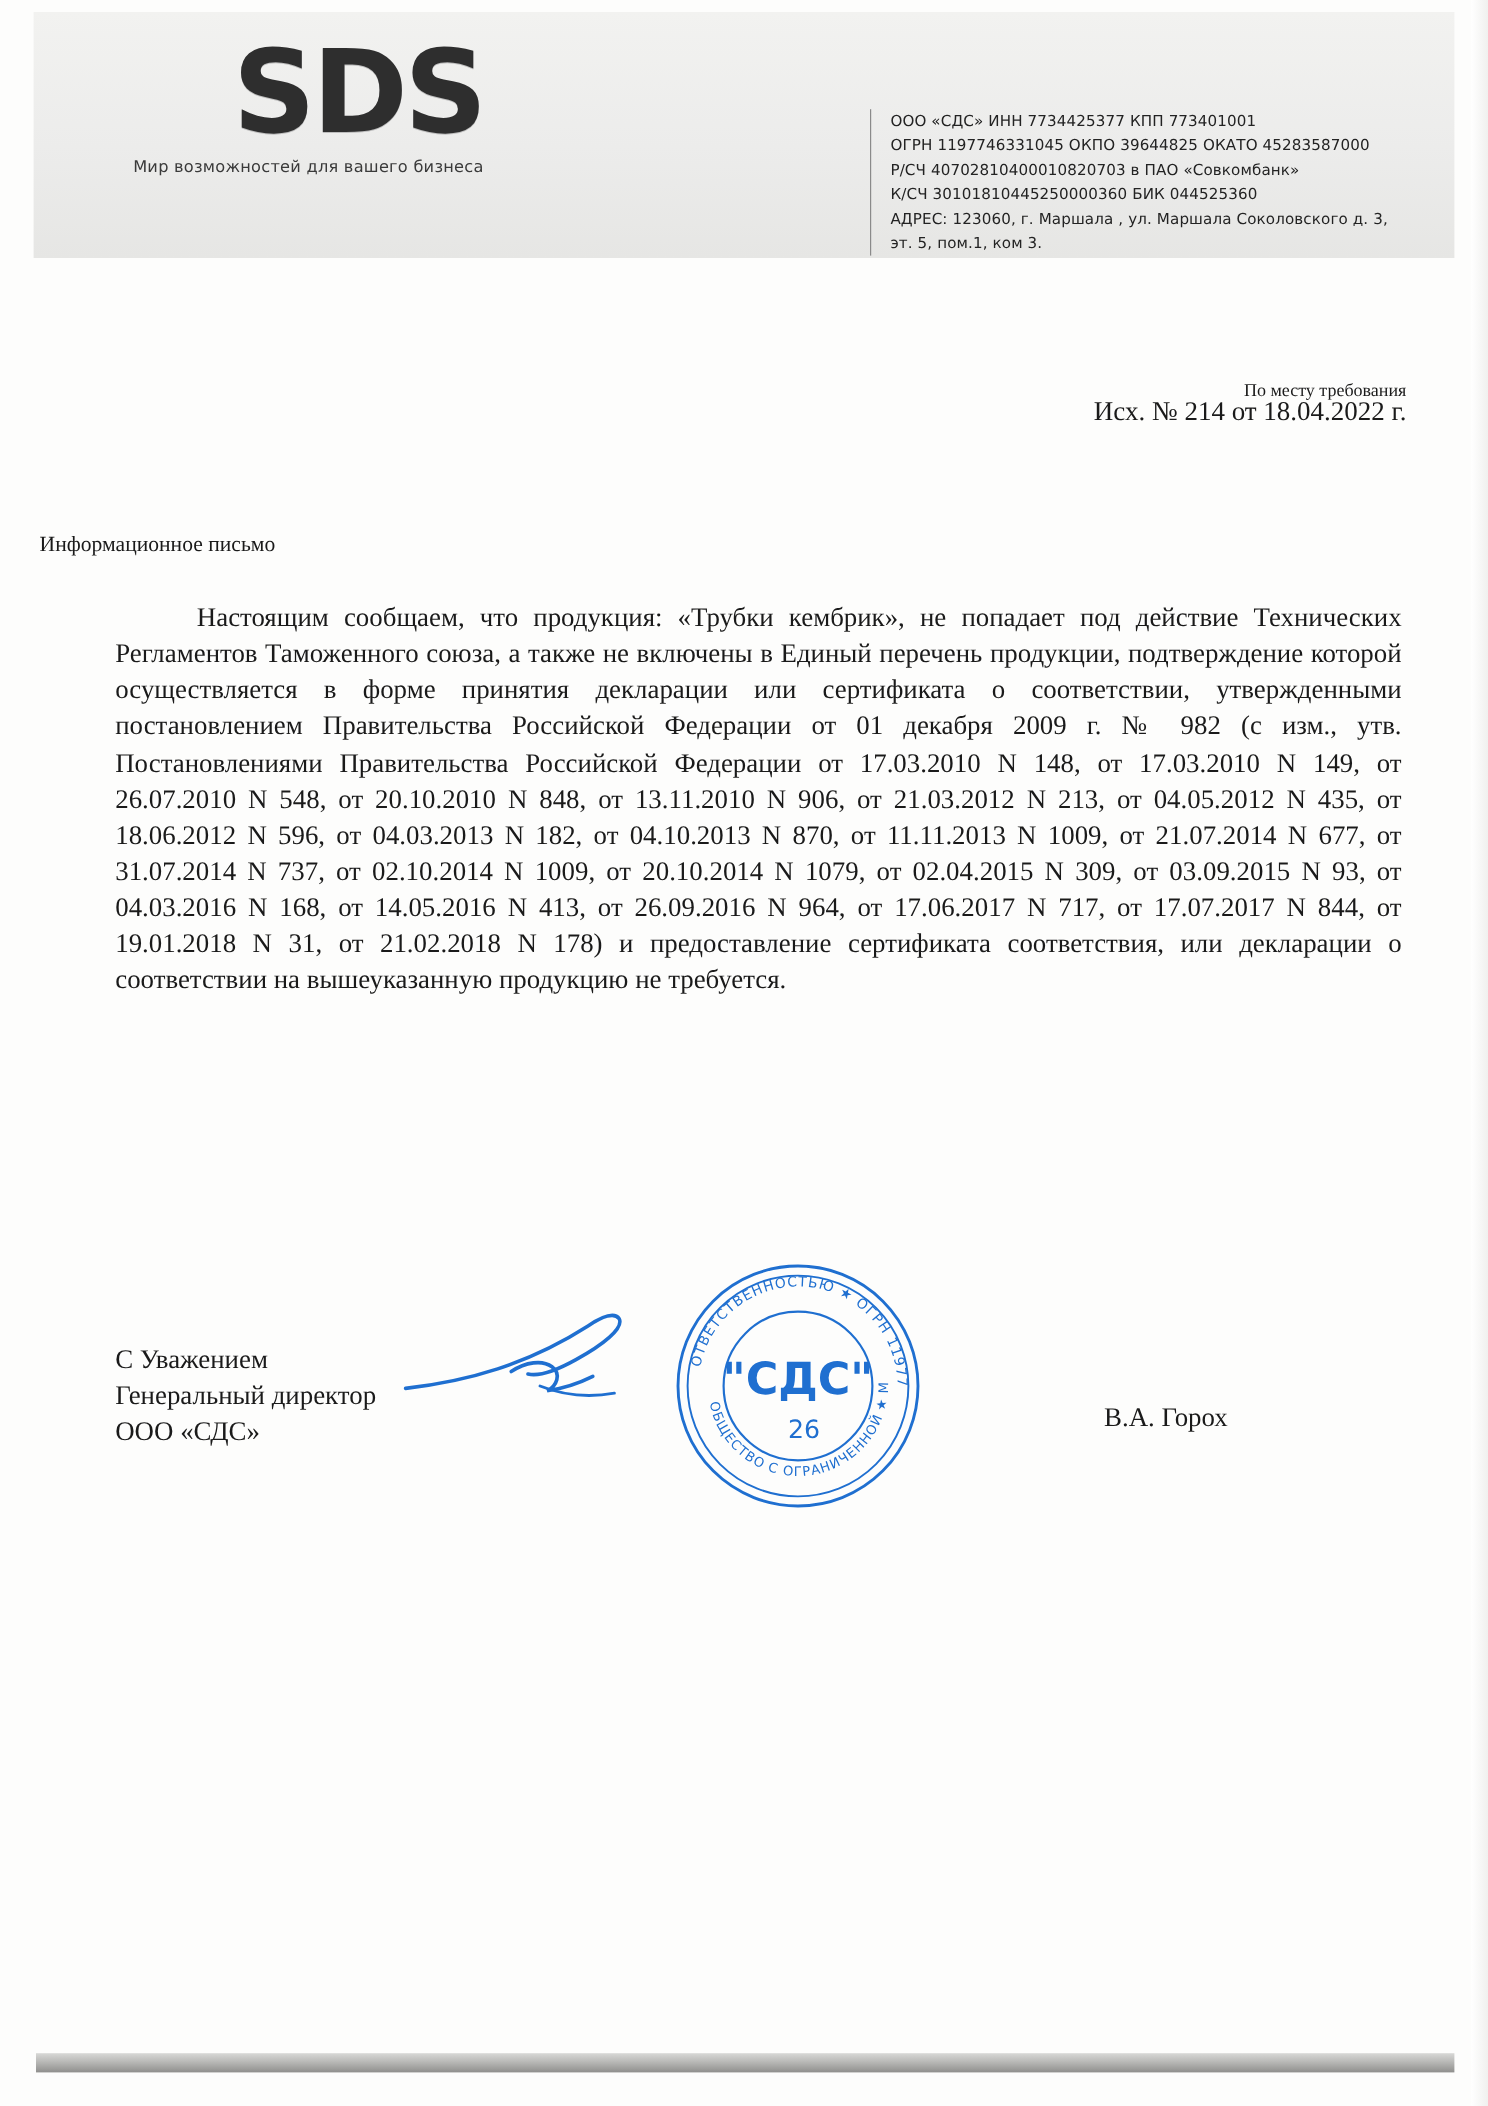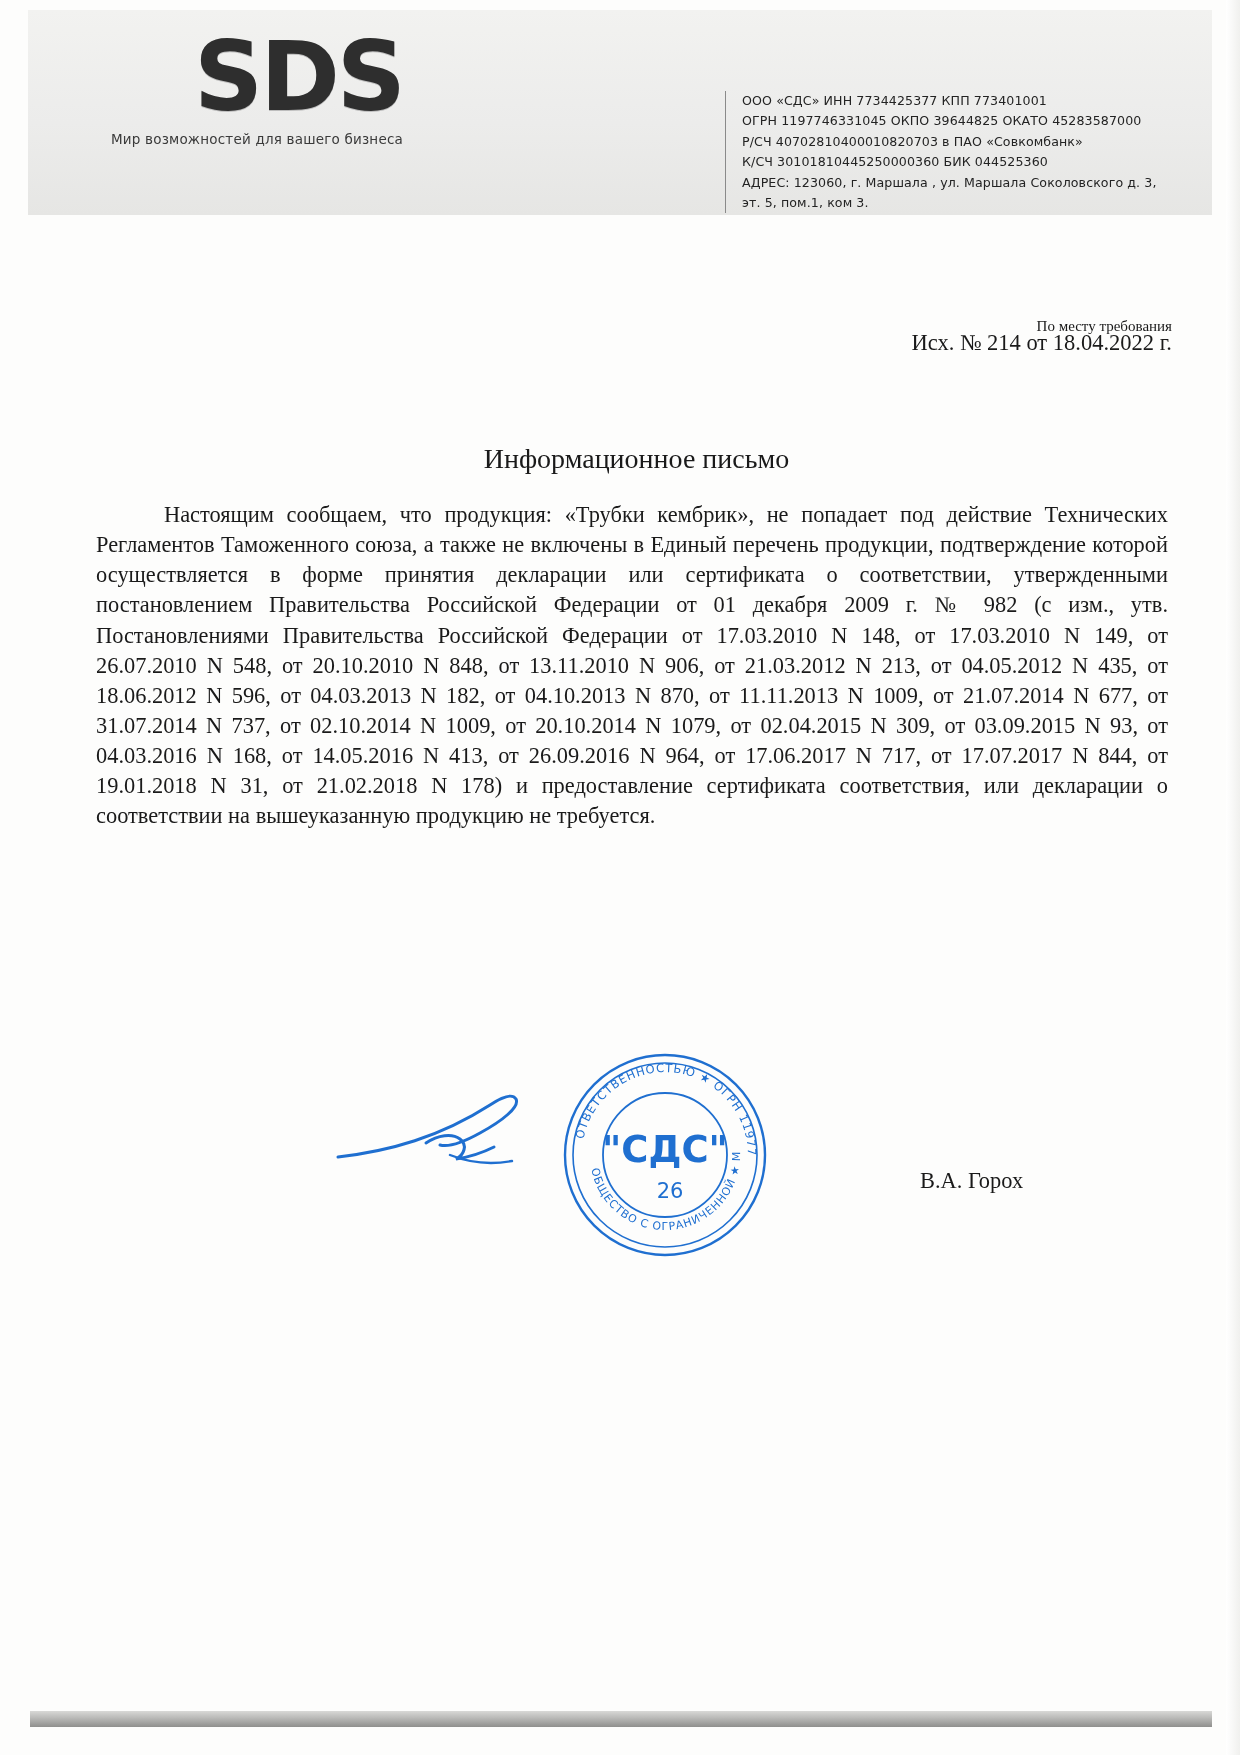--- a/index.html
+++ b/index.html
@@ -92,22 +92,21 @@
     font-size: 22.5px;
     text-align: left;
   }
 
   
   .doc-title {
     position: absolute;
     left: 13px;
     right: 0;
     top: 443px;
-    text-align: center;
-    font-size: 28px;
+    font-size: 18px;
     padding-left: 20px;
   }
 
   
   .body-text {
     position: absolute;
     left: 96px;
     right: 72px;
     top: 500px;
     font-size: 22.4px;
@@ -195,20 +194,25 @@
 
   <div class="addressee">По месту требования</div>
   <div class="outgoing">Исх. № 214 от 18.04.2022 г.</div>
 
   <div class="doc-title">Информационное письмо</div>
 
   <div class="body-text">
     <p class="indent">Настоящим сообщаем, что продукция: «Трубки кембрик», не попадает под действие Технических Регламентов Таможенного союза, а также не включены в Единый перечень продукции, подтверждение которой осуществляется в форме принятия декларации или сертификата о соответствии, утвержденными постановлением Правительства Российской Федерации от 01 декабря 2009 г. № 982 (с изм., утв. Постановлениями Правительства Российской Федерации от 17.03.2010 N 148, от 17.03.2010 N 149, от 26.07.2010 N 548, от 20.10.2010 N 848, от 13.11.2010 N 906, от 21.03.2012 N 213, от 04.05.2012 N 435, от 18.06.2012 N 596, от 04.03.2013 N 182, от 04.10.2013 N 870, от 11.11.2013 N 1009, от 21.07.2014 N 677, от 31.07.2014 N 737, от 02.10.2014 N 1009, от 20.10.2014 N 1079, от 02.04.2015 N 309, от 03.09.2015 N 93, от 04.03.2016 N 168, от 14.05.2016 N 413, от 26.09.2016 N 964, от 17.06.2017 N 717, от 17.07.2017 N 844, от 19.01.2018 N 31, от 21.02.2018 N 178) и предоставление сертификата соответствия, или декларации о соответствии на вышеуказанную продукцию не требуется.</p>
   </div>
 
+  <div class="sign-left">
+    <div>С Уважением</div>
+    <div>Генеральный директор</div>
+    <div>ООО «СДС»</div>
+  </div>
   <div class="sign-name">В.А. Горох</div>
 
   <div class="signature-mark">
     <svg width="300" height="120" viewBox="0 0 300 120" fill="none">
       <path d="M8 72 C60 66 110 52 160 20 C172 12 182 8 186 14 C190 22 172 36 150 48 C132 58 118 62 110 60" stroke="#1f6fd0" stroke-width="3" stroke-linecap="round" fill="none"></path>
       <path d="M96 58 C108 50 122 48 130 54 C138 60 134 70 126 74 C140 72 152 68 164 62" stroke="#1f6fd0" stroke-width="3" stroke-linecap="round" fill="none"></path>
       <path d="M120 70 C140 78 160 80 182 76" stroke="#1f6fd0" stroke-width="2.4" stroke-linecap="round" fill="none"></path>
     </svg>
   </div>
 

